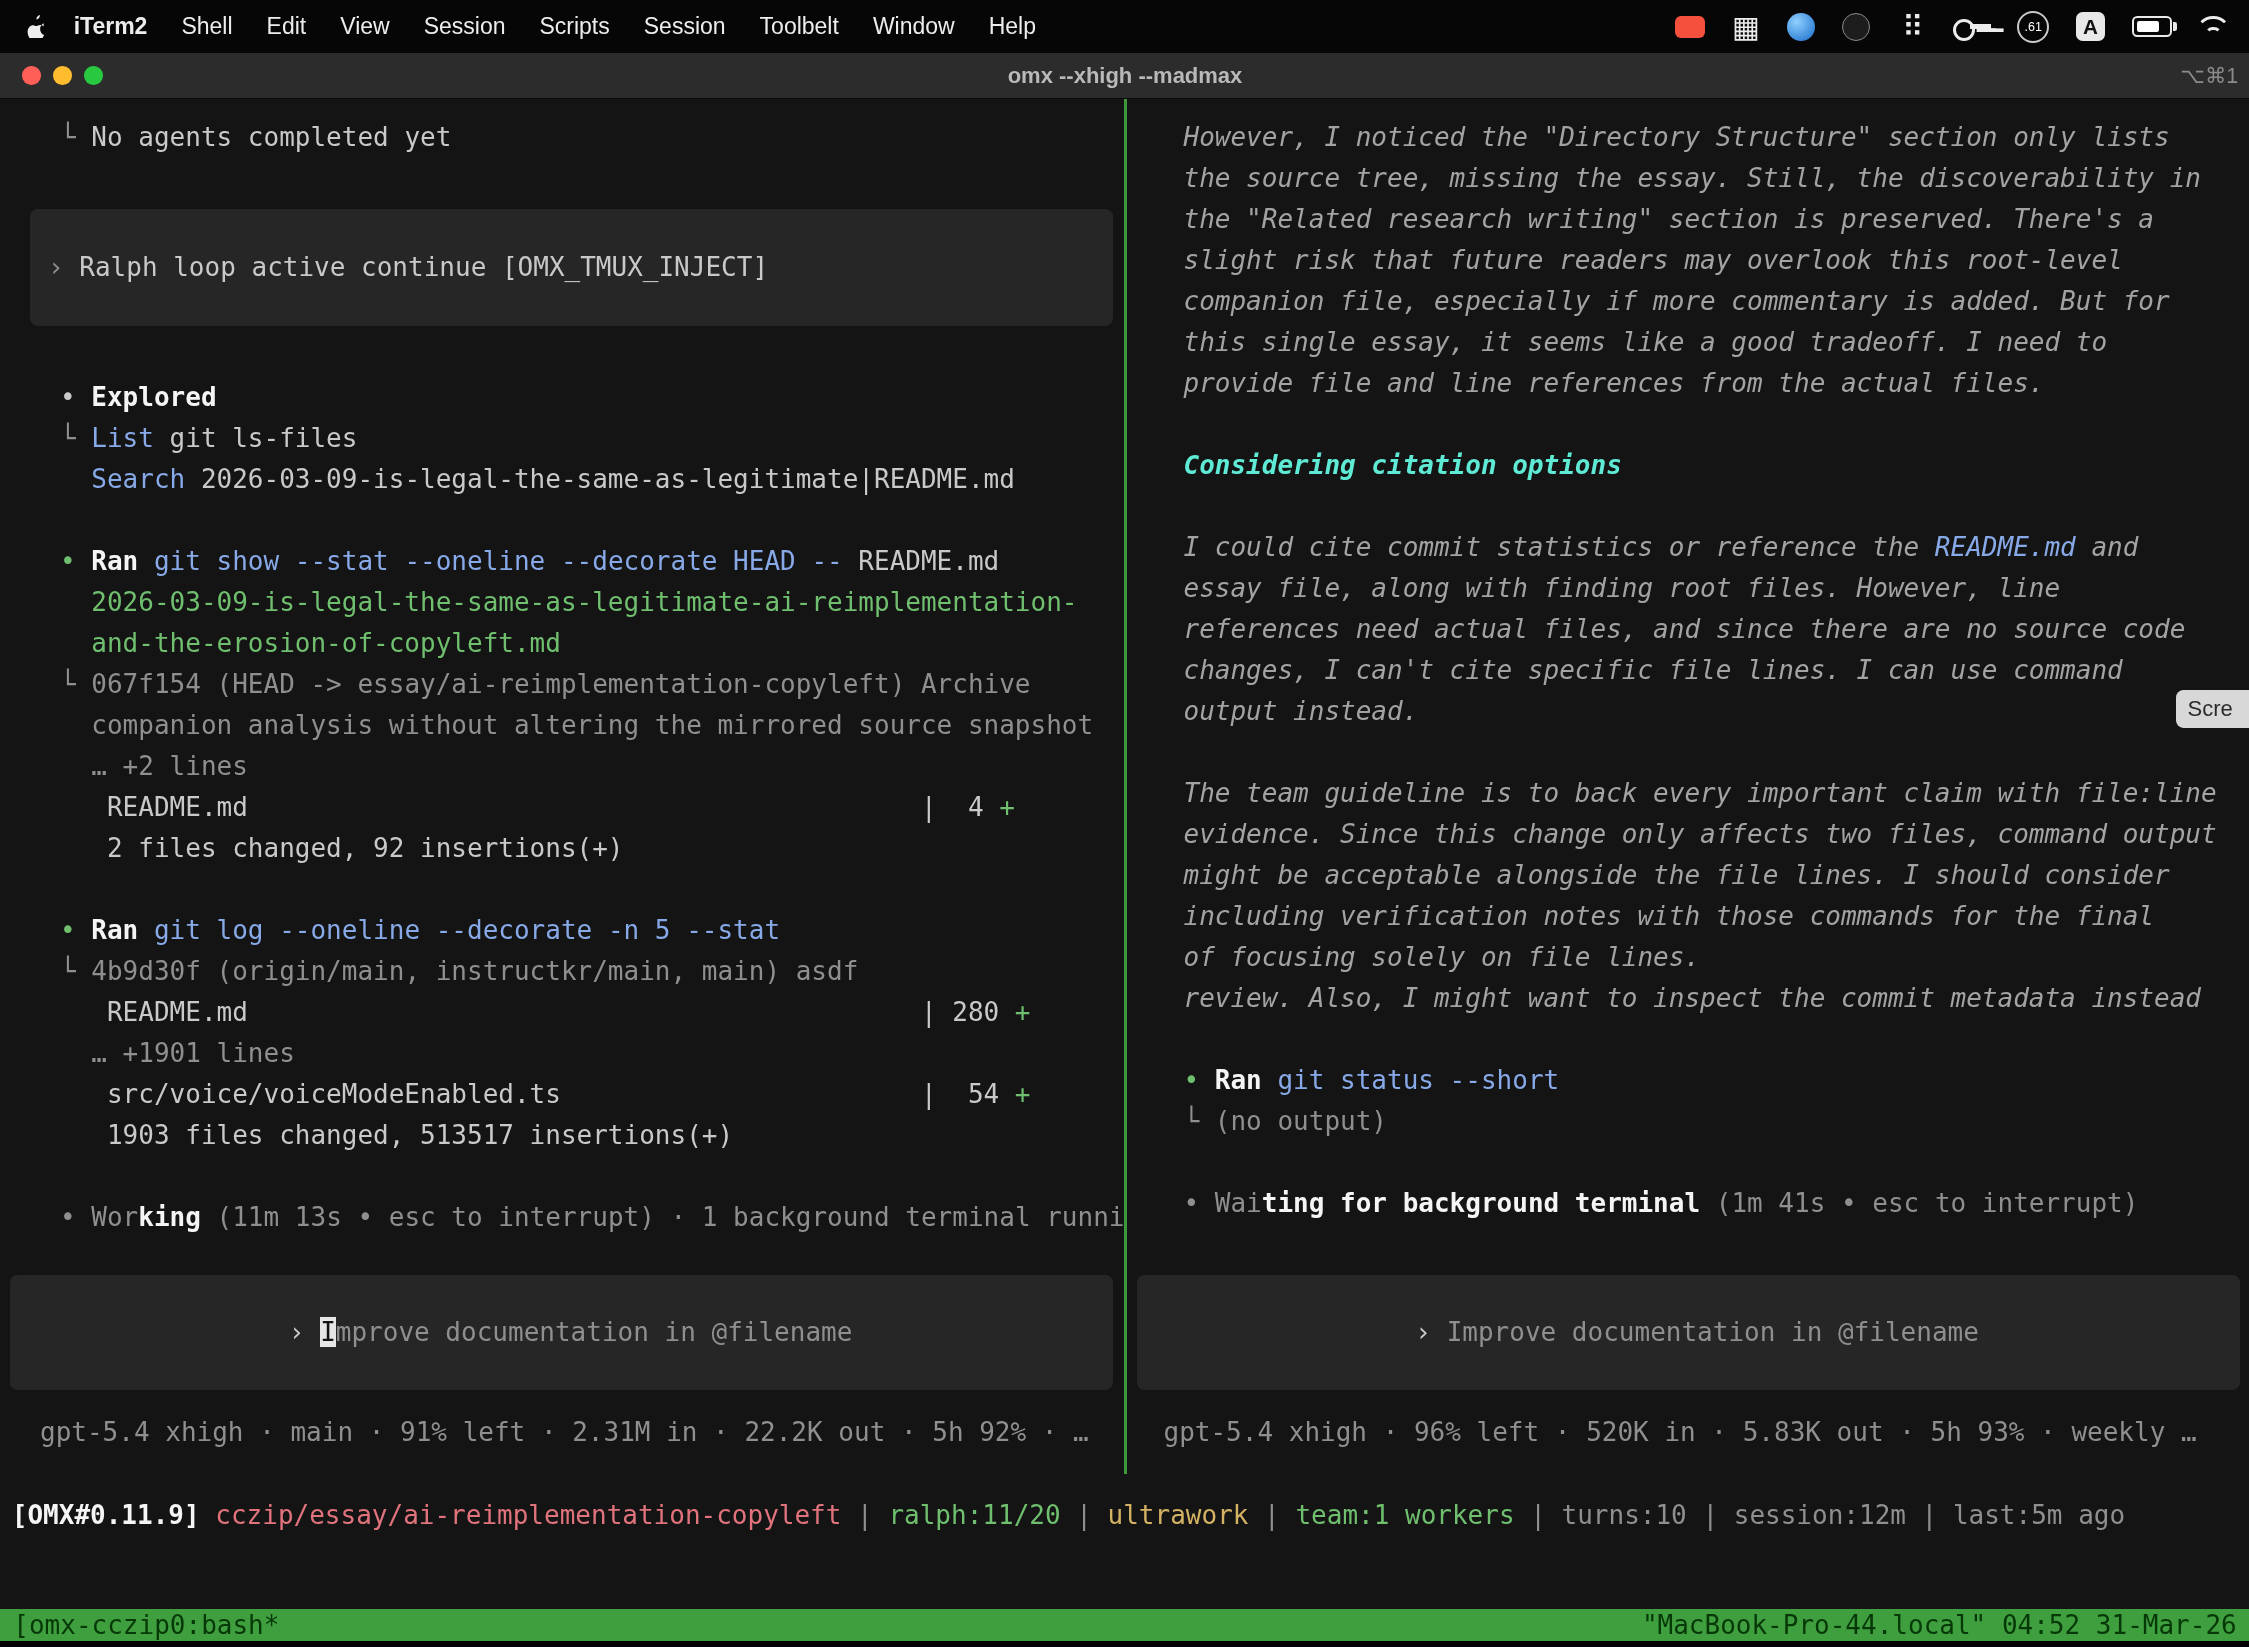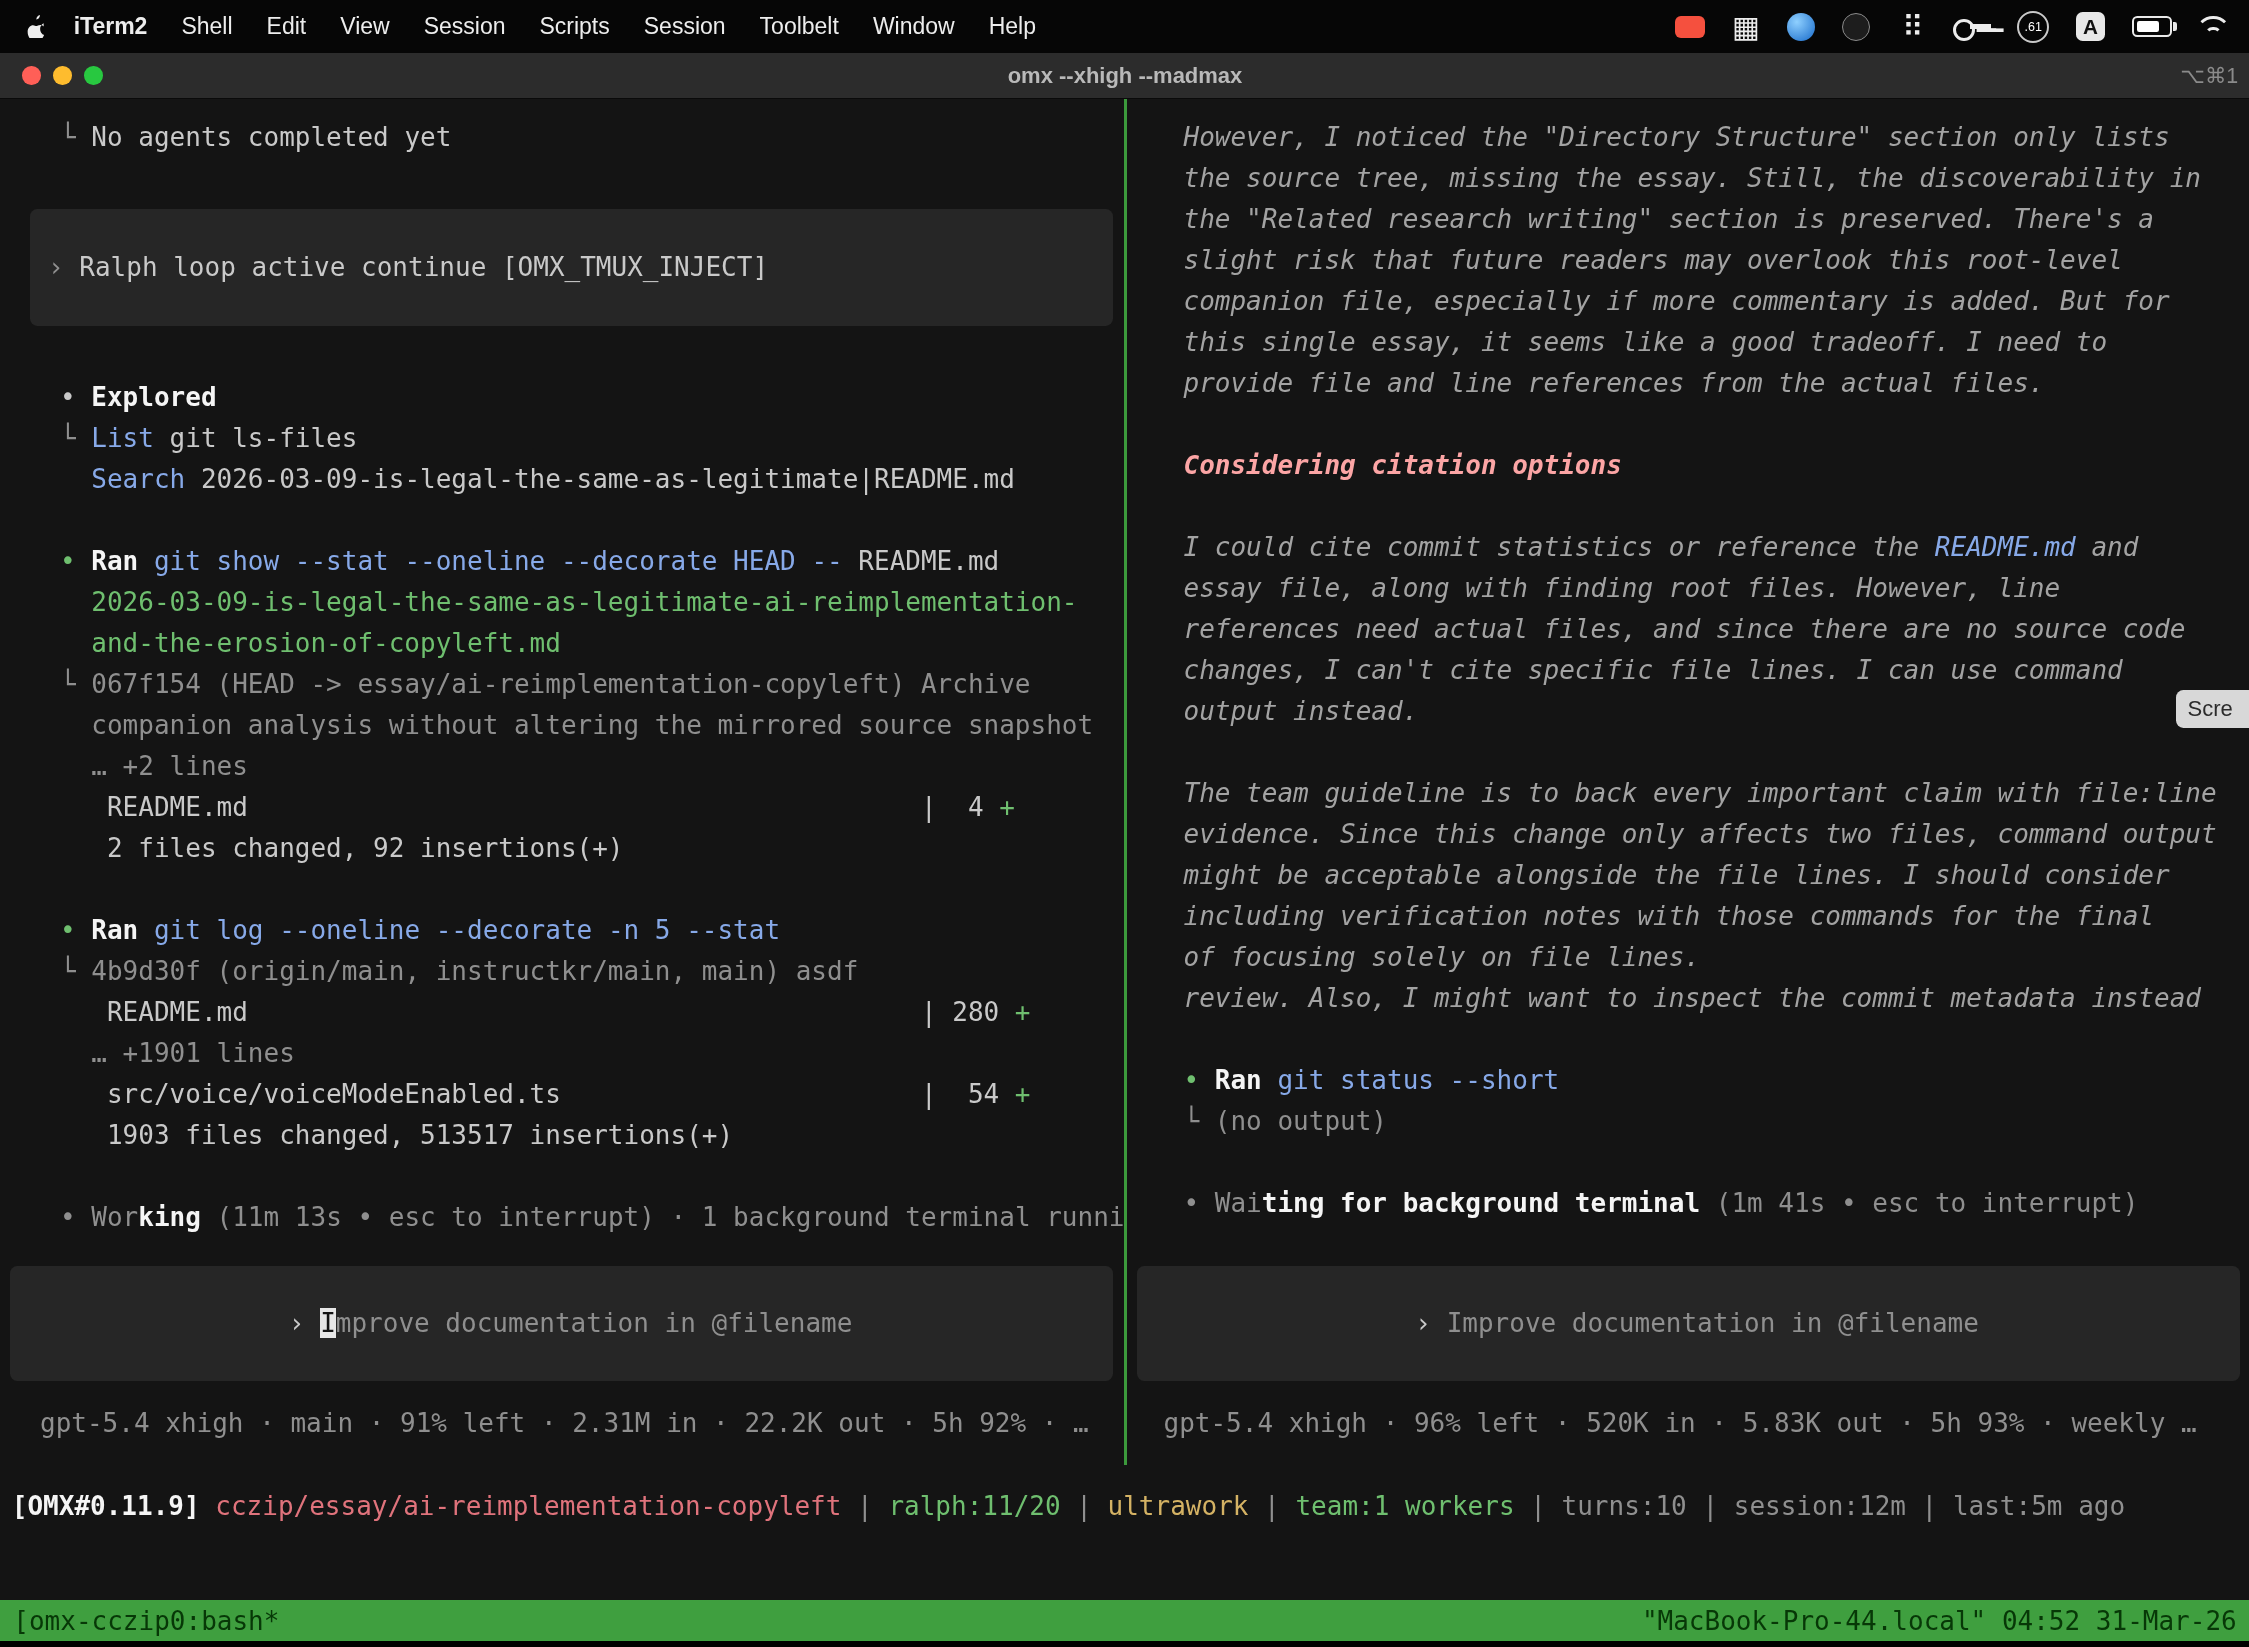--- a/index.html
+++ b/index.html
@@ -70,28 +70,28 @@
   .pane-status { flex:none; height:62px; }
 
   .sg.fg   { color:#c9c9c9; }
   .sg.dim  { color:#8f8f8f; }
   .sg.b    { color:#f5f5f5; font-weight:bold; }
   .sg.gr   { color:#6fbf6f; }
   .sg.bl   { color:#87a9e8; }
   .sg.rd   { color:#e0737c; }
   .sg.yl   { color:#d4b264; }
   .sg.th   { color:#a3a3a3; font-style:italic; }
-  .sg.thb  { color:#fca5a5; font-style:italic; font-weight:bold; }
+  .sg.thb  { color:#5eead4; font-style:italic; font-weight:bold; }
   .sg.thbl { color:#87a9e8; font-style:italic; }
   .sg.cur  { background:#e6e6e6; color:#141414; }
 
   .omx-status { height:83px; display:flex; align-items:center; flex:none; }
   .omx-line { padding-left:11.8px; }
   .bottom-gap { height:52px; flex:none; }
-  .tmux-bar { height:41px; background:#3f9f3f; color:#073807; display:flex; justify-content:space-between;
+  .tmux-bar { height:32px; background:#3f9f3f; color:#073807; display:flex; justify-content:space-between;
               align-items:center; padding:0 13.3px; font-size:26px; flex:none; white-space:pre; }
   .bottom-strip { height:6.6px; background:#000; flex:none; }
 
   .overlay { position:absolute; right:-11.8px; top:690px; width:86px; height:38px; background:#d8d8d8; color:#2b2b2b;
              border-radius:7.4px; font-family:"Liberation Sans",sans-serif; font-size:22px; line-height:38px;
              padding-left:11.8px; overflow:hidden; white-space:nowrap; z-index:5; }
 </style>
 </head>
 <body>
 

